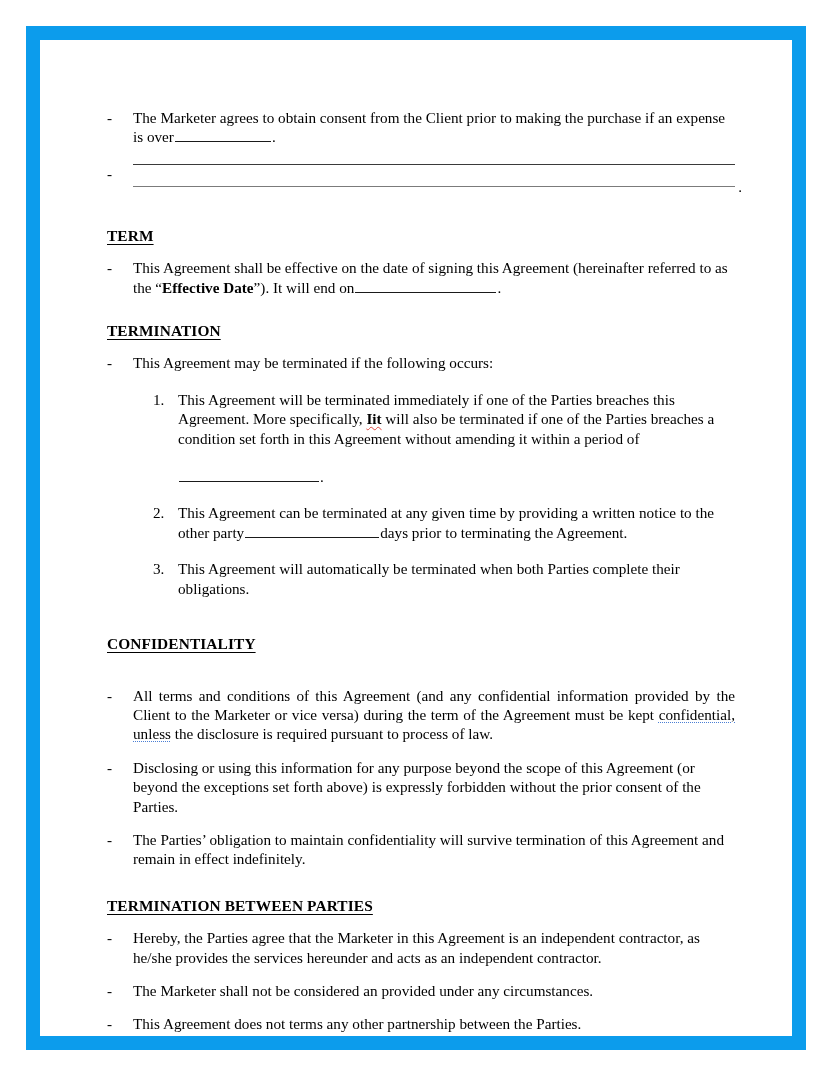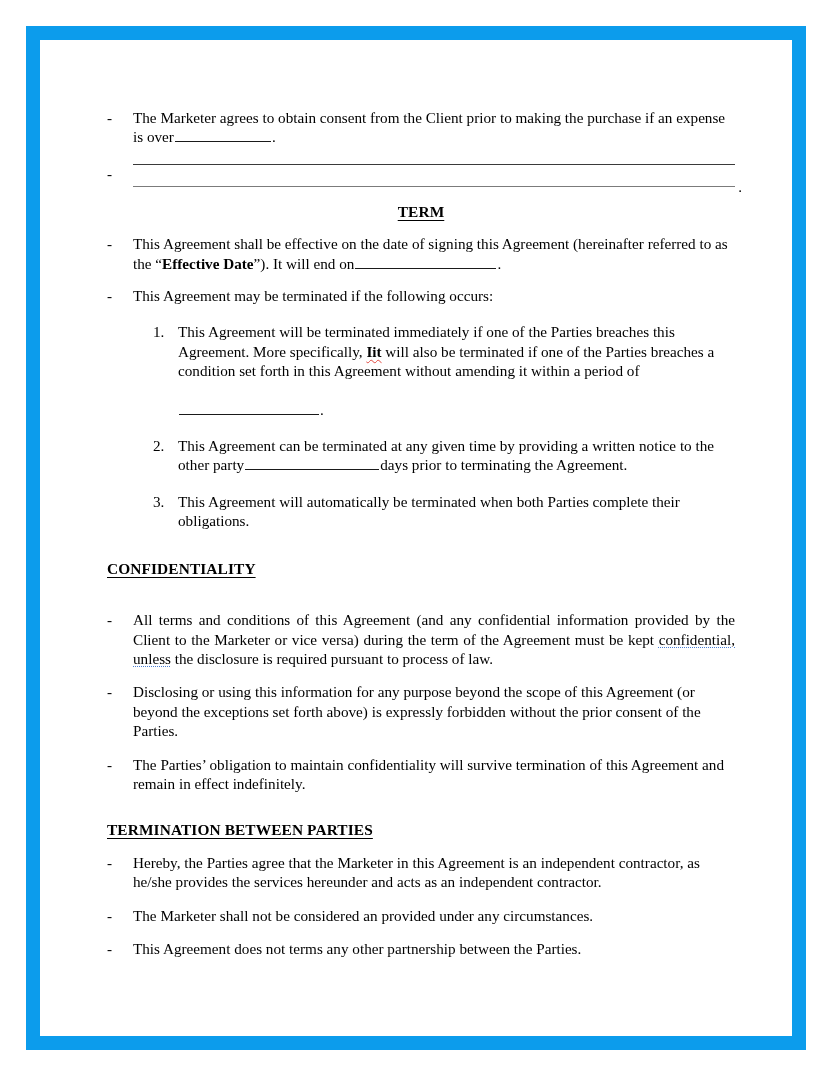--- a/index.html
+++ b/index.html
@@ -63,23 +63,23 @@
     letter-spacing: 0.1px;
     margin: 0;
     padding: 0;
     display: block;
   }
   .section-heading .heading-text {
     text-decoration: underline;
     text-underline-offset: 2.5px;
     text-decoration-thickness: 1.4px;
   }
-  .h-term       { margin-top: 15px; text-align: center; }
+  .h-term       { margin-top: 39px; }
   .h-termination{ margin-top: 24px; }
-  .h-conf       { margin-top: 28px; }
+  .h-conf       { margin-top: 36px; }
   .h-rel        { margin-top: 27px; }
 
   
   .dash-item {
     position: relative;
     padding-left: 26px;
     margin-top: 14px;
   }
   .dash-item:first-child { margin-top: 0; }
   .dash-marker {
@@ -204,20 +204,23 @@
 
       <div class="section-heading h-term">
         <span class="heading-text">TERM</span>
       </div>
 
       <div class="dash-item after-heading">
         <span class="dash-marker">-</span>
         <span class="body"><span>This Agreement shall be effective on the date of signing this Agreement (hereinafter referred to as the “</span><b>Effective Date</b><span>”). It will end on</span><span class="blank blank-lg"></span><span>.</span></span>
       </div>
 
+      <div class="section-heading h-termination">
+        <span class="heading-text">TERMINATION</span>
+      </div>
 
       <div class="dash-item after-heading">
         <span class="dash-marker">-</span>
         <span class="body">This Agreement may be terminated if the following occurs:</span>
       </div>
 
       <ol class="num-list">
 
         <li class="num-item">
           <span class="num-marker">1.</span>

